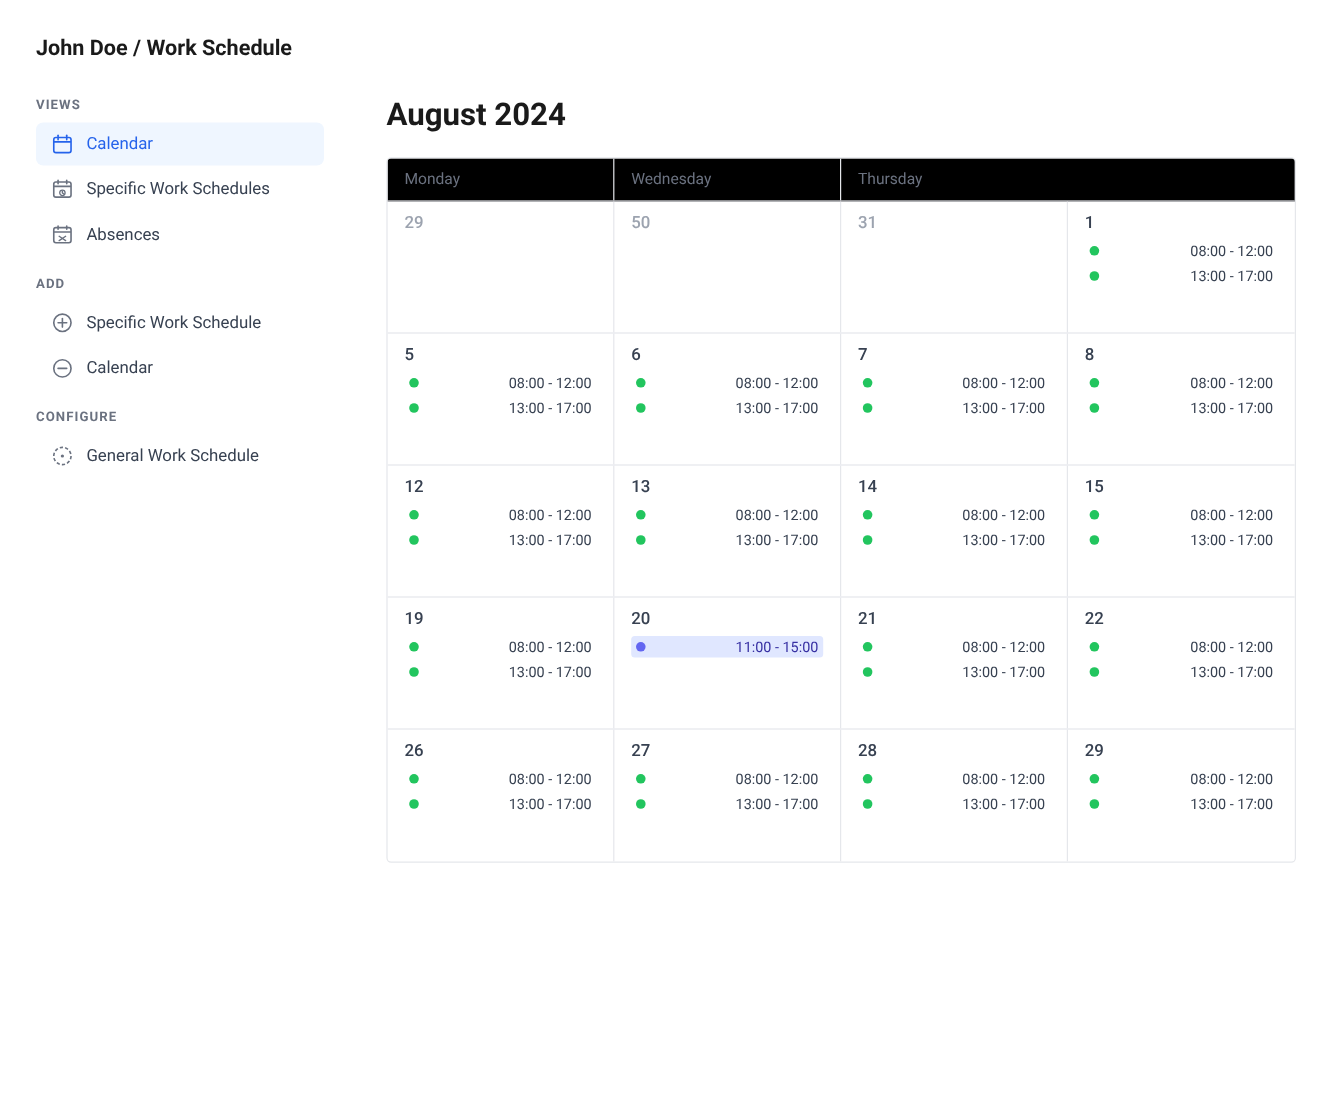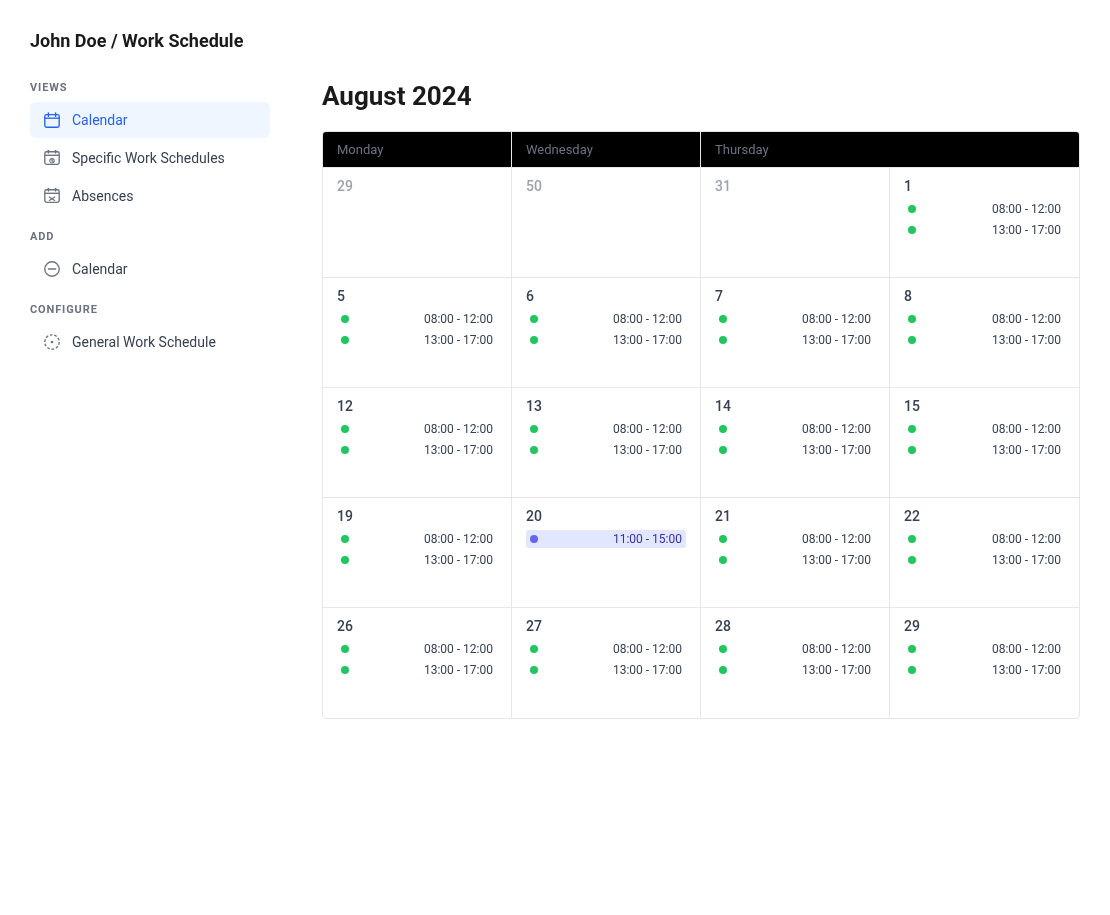--- a/index.html
+++ b/index.html
@@ -184,20 +184,30 @@
             <line x1="14" y1="1.5" x2="14" y2="4.5" stroke="#6b7280" stroke-width="1.5" stroke-linecap="round"></line>
             <line x1="7" y1="11" x2="13" y2="15" stroke="#6b7280" stroke-width="1.3" stroke-linecap="round"></line>
             <line x1="13" y1="11" x2="7" y2="15" stroke="#6b7280" stroke-width="1.3" stroke-linecap="round"></line>
           </svg>
         </span>
         <span>Absences</span>
       </div>
 
       <div class="sidebar-section-label">ADD</div>
 
+      <div class="sidebar-item">
+        <span class="icon">
+          <svg width="18" height="18" viewBox="0 0 20 20" fill="none" xmlns="http://www.w3.org/2000/svg">
+            <circle cx="10" cy="10" r="8" stroke="#6b7280" stroke-width="1.5" fill="none"></circle>
+            <line x1="10" y1="6" x2="10" y2="14" stroke="#6b7280" stroke-width="1.5" stroke-linecap="round"></line>
+            <line x1="6" y1="10" x2="14" y2="10" stroke="#6b7280" stroke-width="1.5" stroke-linecap="round"></line>
+          </svg>
+        </span>
+        <span>Specific Work Schedule</span>
+      </div>
 
       <div class="sidebar-item">
         <span class="icon">
           <svg width="18" height="18" viewBox="0 0 20 20" fill="none" xmlns="http://www.w3.org/2000/svg">
             <circle cx="10" cy="10" r="8" stroke="#6b7280" stroke-width="1.5" fill="none"></circle>
             <line x1="6" y1="10" x2="14" y2="10" stroke="#6b7280" stroke-width="1.5" stroke-linecap="round"></line>
           </svg>
         </span>
         <span>Calendar</span>
       </div>

